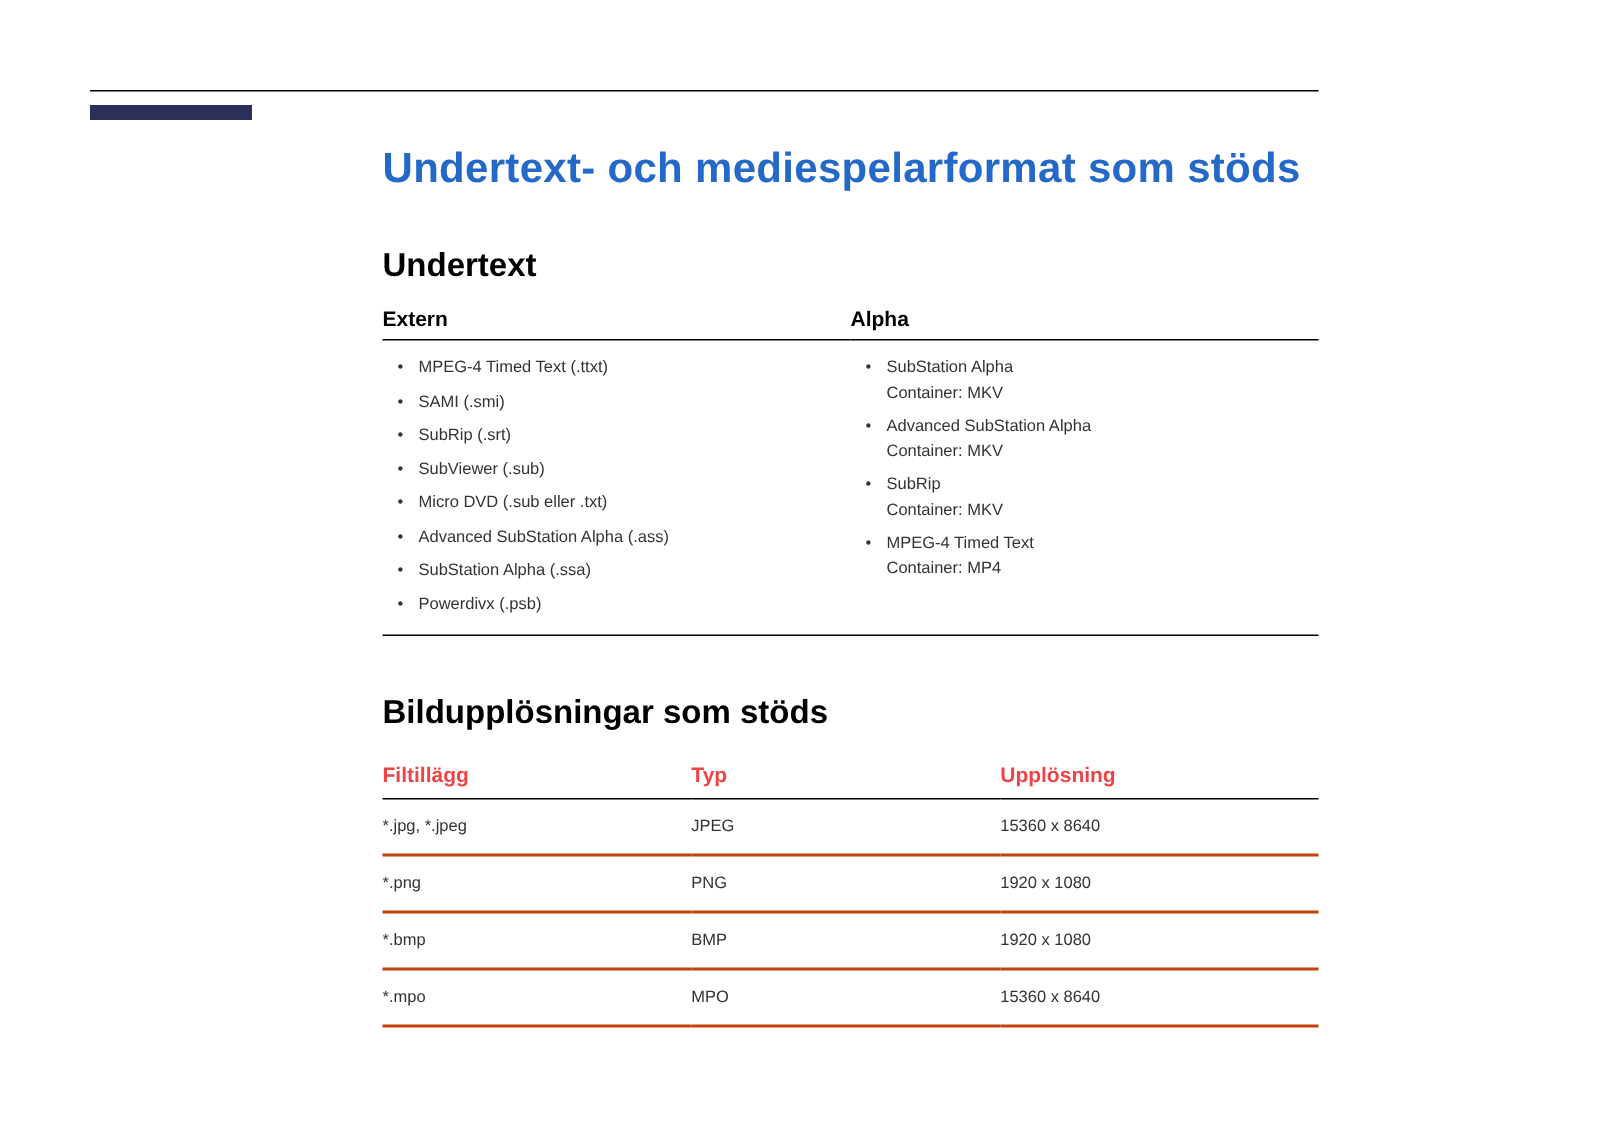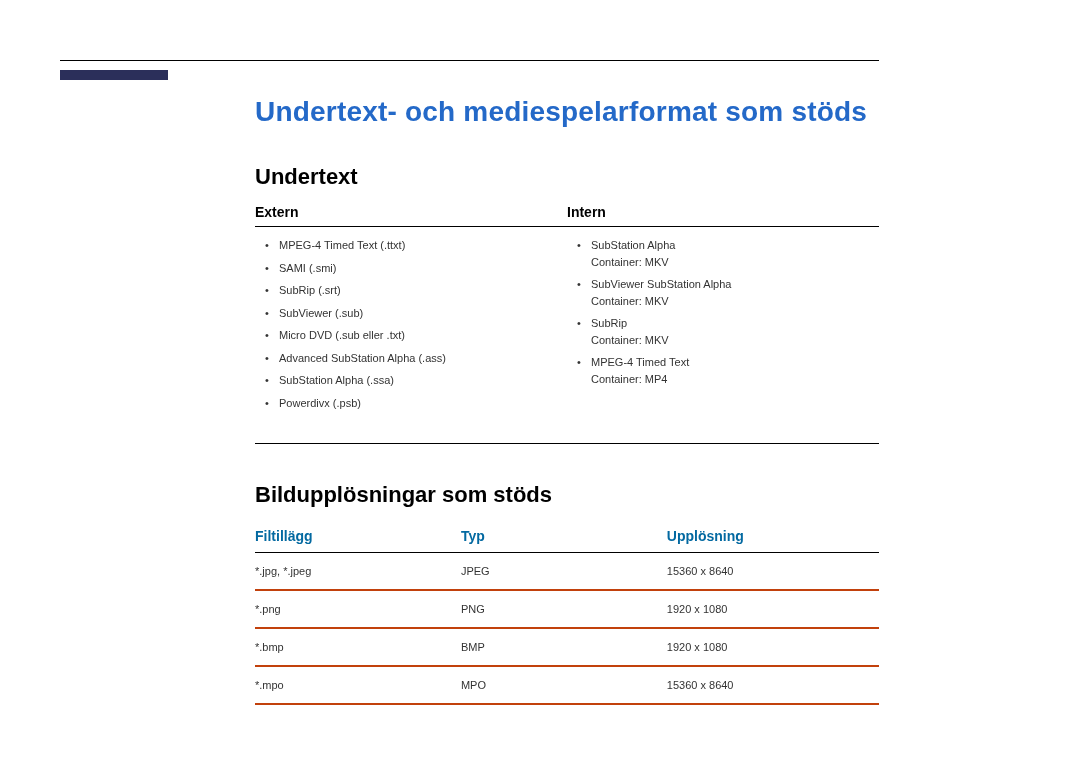--- a/index.html
+++ b/index.html
@@ -3,29 +3,29 @@
 <meta charset="utf-8">
 <style>
   * { box-sizing: border-box; margin: 0; padding: 0; }
   html, body { width: 1080px; height: 763px; background: #fff; font-family: "Segoe UI", "Helvetica Neue", Arial, sans-serif; color: #000; }
   .page { position: relative; width: 939px; height: 763px; padding: 60px 60px 40px 60px; }
   .top-rule { position: absolute; top: 60px; left: 60px; right: 60px; border-top: 1px solid #000; }
   .accent-bar { position: absolute; top: 70px; left: 60px; width: 108px; height: 10px; background: #2b2f5a; }
   .content { margin-left: 195px; margin-top: 36px; }
   h1.title { font-size: 28px; font-weight: 600; color: #2469c8; margin-bottom: 36px; letter-spacing: 0.2px; }
   h2.section { font-size: 22px; font-weight: 700; color: #000; margin-bottom: 14px; }
-  .cols { display: flex; gap: 0; border-bottom: 1px solid #000; padding-bottom: 26px; margin-bottom: 38px; }
+  .cols { display: flex; gap: 0; border-bottom: 1px solid #000; padding-bottom: 6px; margin-bottom: 38px; }
   .col { flex: 1; }
   .col-head { font-size: 14px; font-weight: 700; padding-bottom: 6px; border-bottom: 1px solid #000; margin-bottom: 10px; }
   ul.bullets { list-style: none; padding-left: 14px; }
   ul.bullets > li { position: relative; font-size: 11px; color: #333; line-height: 1.5; margin-bottom: 6px; padding-left: 10px; }
   ul.bullets > li::before { content: "•"; position: absolute; left: -4px; top: 0; color: #333; }
   ul.bullets > li .sub { display: block; font-size: 11px; color: #333; }
   table.res { width: 100%; border-collapse: collapse; font-size: 11px; color: #333; margin-top: 2px; }
-  table.res th { text-align: left; font-size: 14px; font-weight: 700; color: #0369a1; padding: 6px 0 8px 0; border-bottom: 1px solid #000; }
+  table.res th { text-align: left; font-size: 14px; font-weight: 700; color: #ef4444; padding: 6px 0 8px 0; border-bottom: 1px solid #000; }
   table.res td { padding: 12px 0; border-bottom: 2px solid #c2410c; }
   table.res th:nth-child(1), table.res td:nth-child(1) { width: 33%; }
   table.res th:nth-child(2), table.res td:nth-child(2) { width: 33%; }
   table.res th:nth-child(3), table.res td:nth-child(3) { width: 34%; }
   .section-block { margin-bottom: 14px; }
 </style>
 </head>
 <body>
 
 <div class="page">
@@ -45,24 +45,24 @@
               <li>SAMI (.smi)</li>
               <li>SubRip (.srt)</li>
               <li>SubViewer (.sub)</li>
               <li>Micro DVD (.sub eller .txt)</li>
               <li>Advanced SubStation Alpha (.ass)</li>
               <li>SubStation Alpha (.ssa)</li>
               <li>Powerdivx (.psb)</li>
             </ul>
         </div>
         <div class="col">
-          <div class="col-head">Intern</div>
+          <div class="col-head">Alpha</div>
           <ul class="bullets" id="intern-list">
               <li><span>SubStation Alpha</span><span class="sub">Container: MKV</span></li>
-              <li><span>SubViewer SubStation Alpha</span><span class="sub">Container: MKV</span></li>
+              <li><span>Advanced SubStation Alpha</span><span class="sub">Container: MKV</span></li>
               <li><span>SubRip</span><span class="sub">Container: MKV</span></li>
               <li><span>MPEG-4 Timed Text</span><span class="sub">Container: MP4</span></li>
             </ul>
         </div>
       </div>
     </div>
 
     <div class="section-block">
       <h2 class="section">Bildupplösningar som stöds</h2>
       <table class="res">

